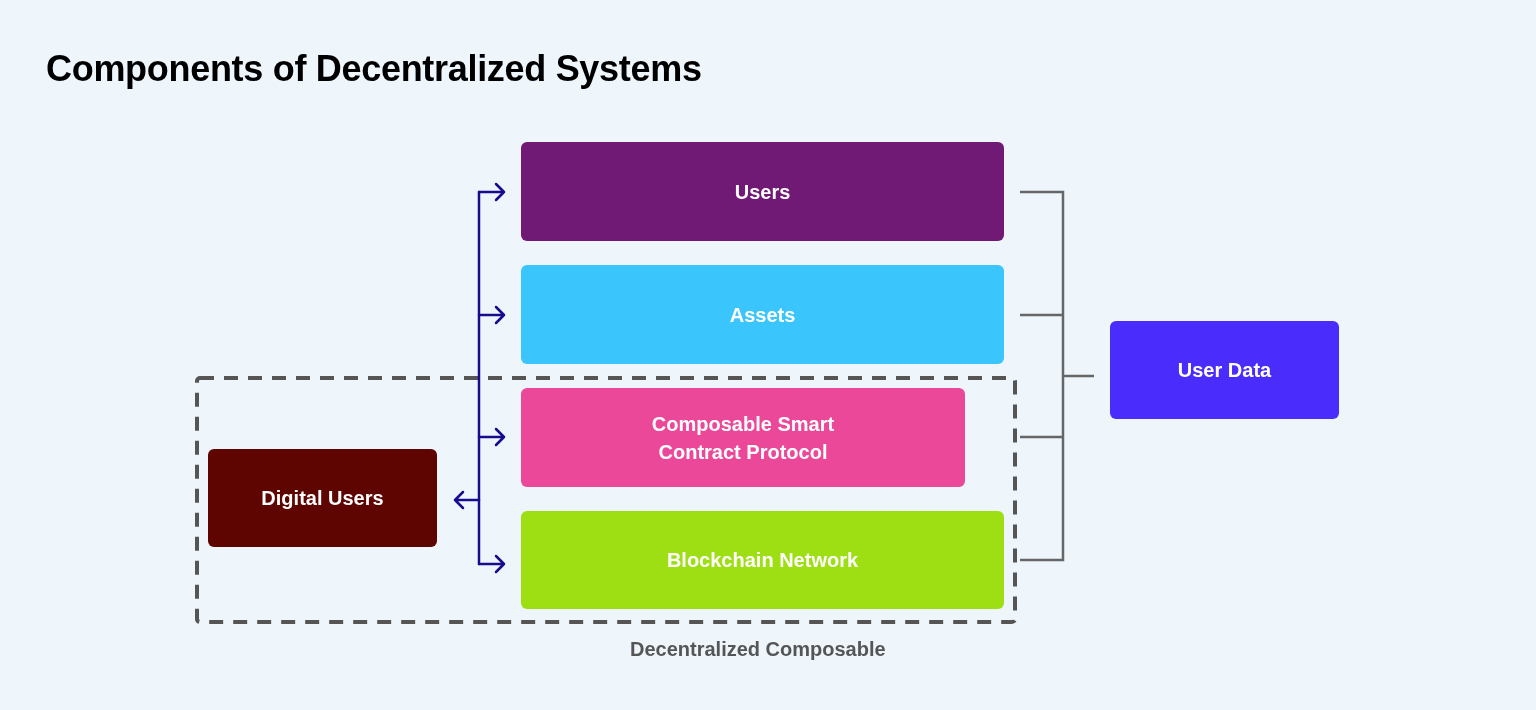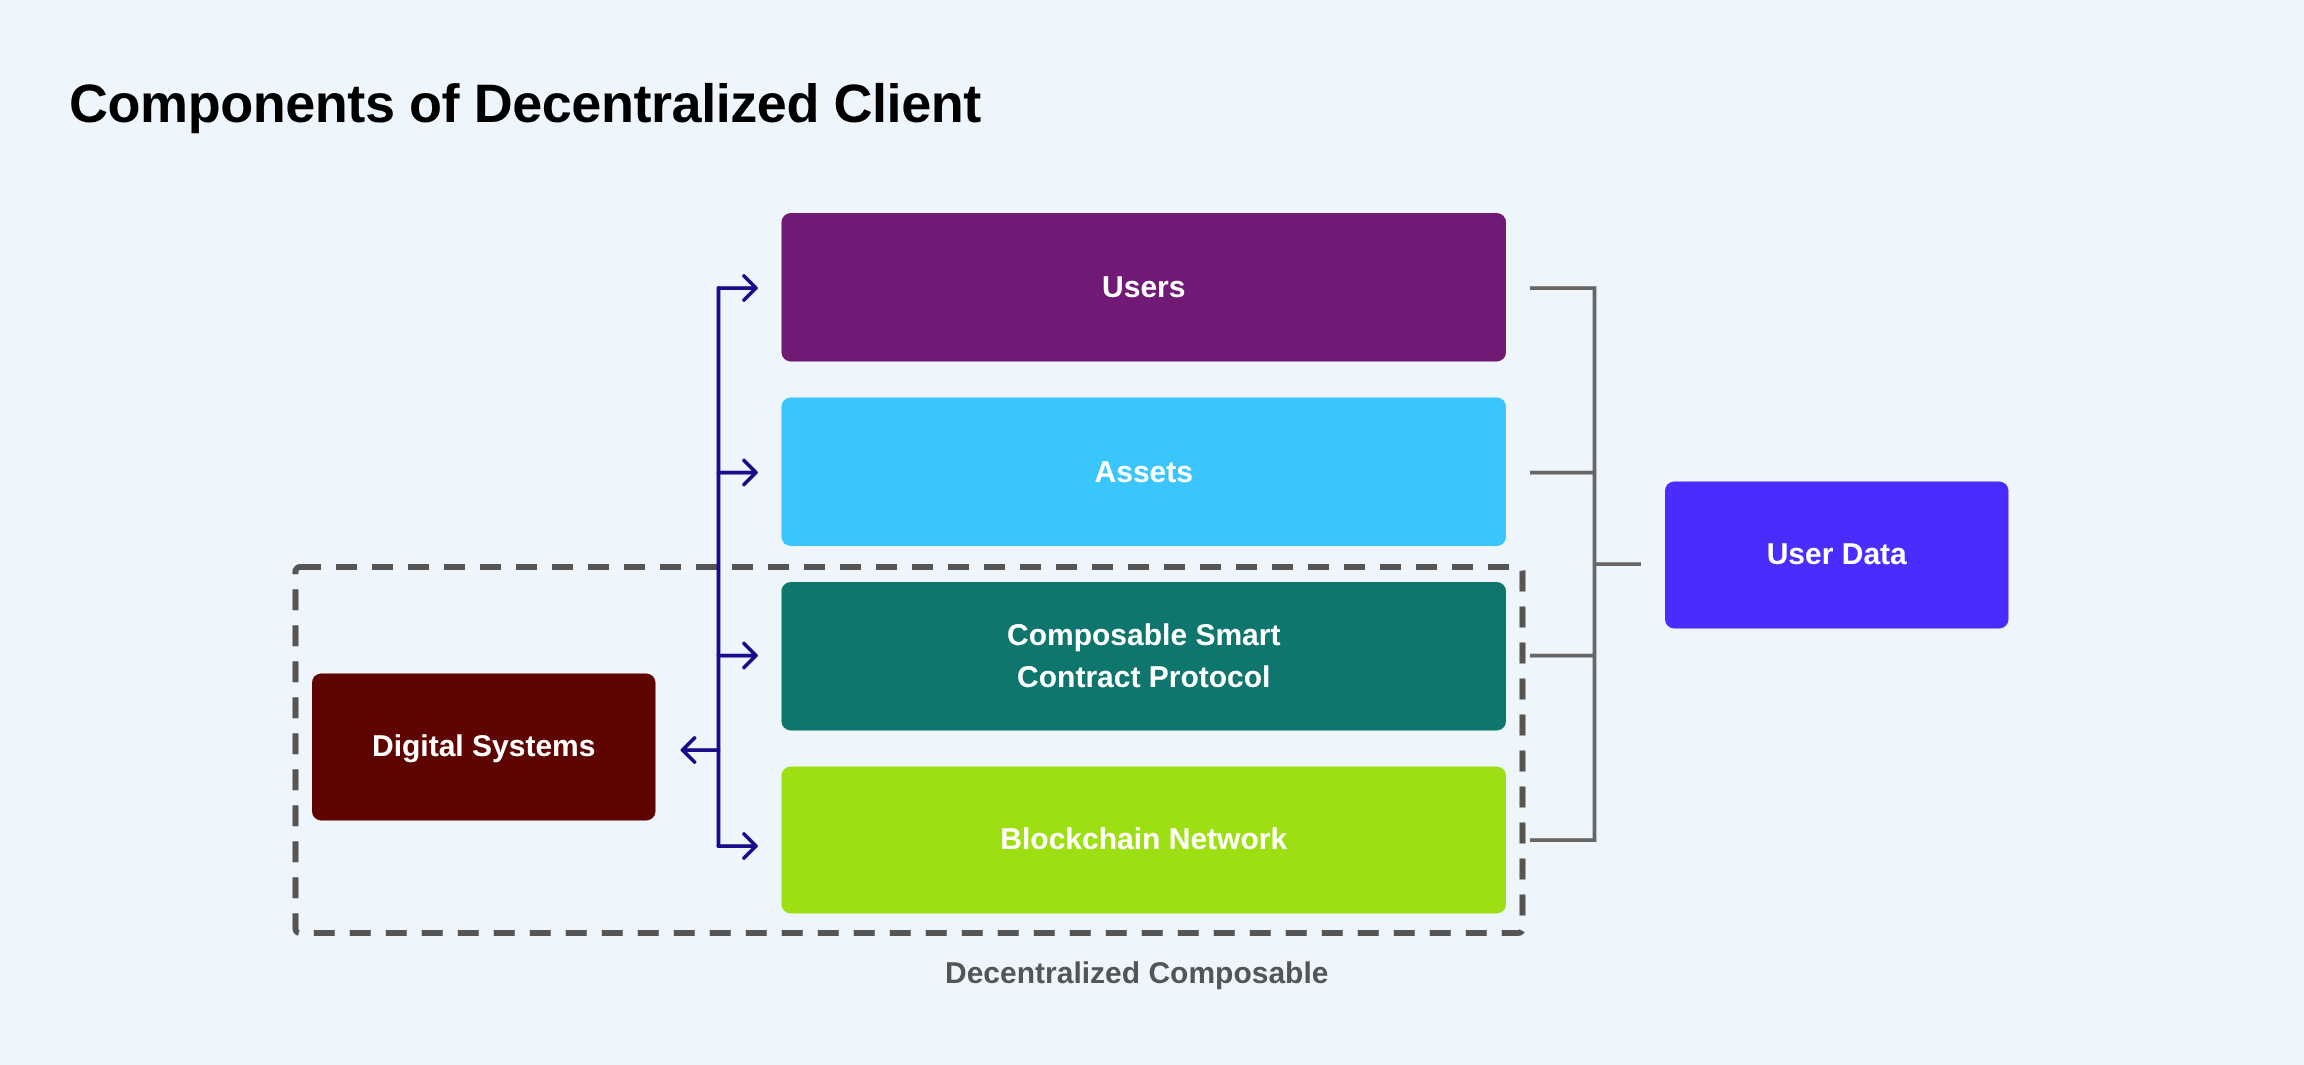--- a/index.html
+++ b/index.html
@@ -10,33 +10,33 @@
   .title {
     position:absolute; left:46px; top:48px; font-size:36px; font-weight:700; color:#000;
     letter-spacing:-0.3px;
   }
   .box {
     position:absolute; border-radius:6px; color:#fff; font-weight:700; font-size:20px;
     display:flex; align-items:center; justify-content:center; text-align:center; line-height:28px;
   }
   #users { left:521px; top:142px; width:483px; height:99px; background:#701a75; }
   #client { left:521px; top:265px; width:483px; height:99px; background:#3ac5fd; }
-  #protocol { left:521px; top:388px; width:483px; height:99px; background:#0f766e; }
+  #protocol { left:521px; top:388px; width:444px; height:99px; background:#ec4899; }
   #blockchain { left:521px; top:511px; width:483px; height:98px; background:#9ddf12; }
   #assets { left:208px; top:449px; width:229px; height:98px; background:#5e0401; }
   #userdata { left:1110px; top:321px; width:229px; height:98px; background:#4a2dfd; }
   .gov-label {
     position:absolute; left:630px; top:638px; font-size:20px; font-weight:700; color:#555;
   }
   svg.connectors { position:absolute; left:0; top:0; }
 </style>
 </head>
 <body>
 
-<div class="title">Components of Decentralized Client</div>
+<div class="title">Components of Decentralized Systems</div>
 
 <svg class="connectors" width="1536" height="710">
 
   <rect x="197" y="378" width="818" height="244" rx="3" fill="none" stroke="#555" stroke-width="4" stroke-dasharray="14 10"></rect>
 
   <g stroke="#1a0a8c" stroke-width="2.5" fill="none" stroke-linejoin="round" stroke-linecap="round">
     <path d="M479 192 L479 564"></path>
     <path d="M479 192 L504 192 M496 184 L504 192 L496 200"></path>
     <path d="M479 315 L504 315 M496 307 L504 315 L496 323"></path>
     <path d="M479 437 L504 437 M496 429 L504 437 L496 445"></path>
@@ -58,19 +58,19 @@
 <div class="box" id="client">
     <span>Assets</span>
   </div>
 <div class="box" id="protocol">
     <span style="display:block;width:220px;">Composable Smart Contract Protocol</span>
   </div>
 <div class="box" id="blockchain">
     <span>Blockchain Network</span>
   </div>
 <div class="box" id="assets">
-    <span>Digital Systems</span>
+    <span>Digital Users</span>
   </div>
 <div class="box" id="userdata">
     <span>User Data</span>
   </div>
 
 <div class="gov-label">Decentralized Composable</div>
 
 </body></html>

